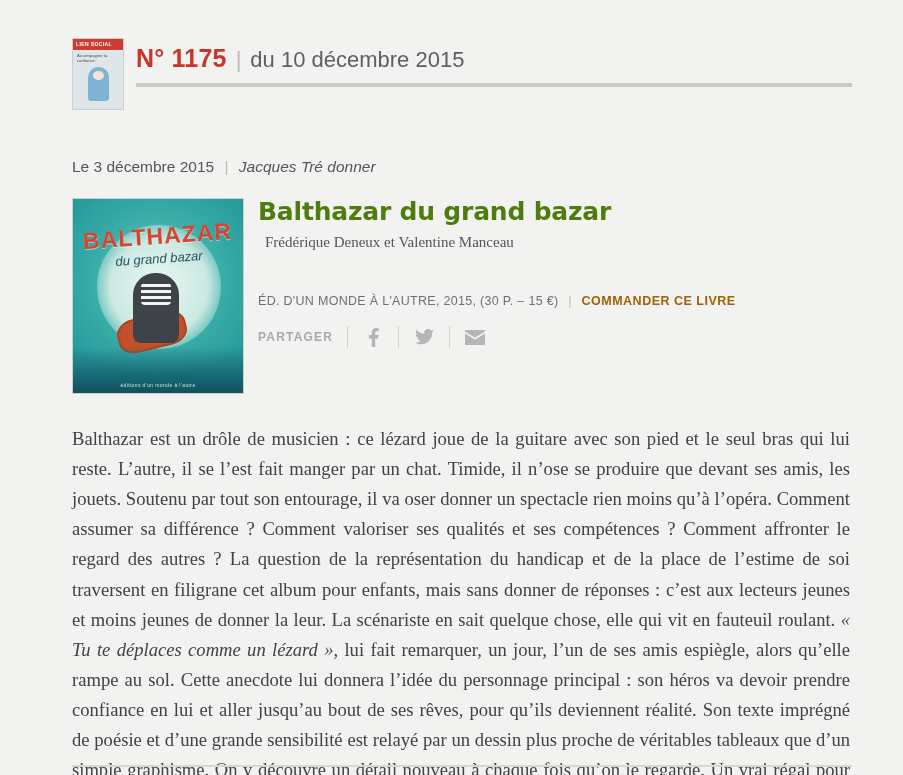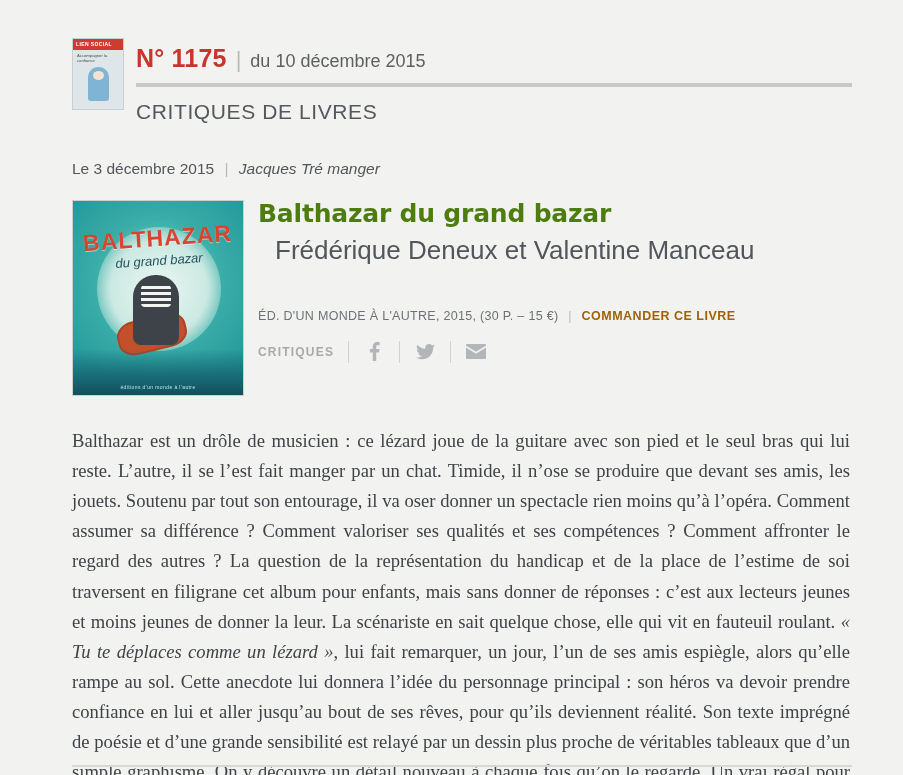--- a/index.html
+++ b/index.html
@@ -100,21 +100,21 @@
     letter-spacing: .2px;
   }
   .issue-sep {
     color: #b9b9b5;
     font-size: 22px;
     margin: 0 9px;
     font-weight: 300;
   }
   .issue-date {
     color: #5d6063;
-    font-size: 18px;
+    font-size: 22px;
     font-weight: 300;
   }
   .rule {
     margin-left: 64px;
     margin-top: 10px;
     height: 4px;
     background: #c9c9c4;
     width: 716px;
   }
   .section-title {
@@ -245,25 +245,25 @@
   .book-title {
     font-family: "DejaVu Sans", sans-serif;
     font-size: 25px;
     font-weight: bold;
     color: #4d7c0f;
     letter-spacing: -.2px;
     margin: 6px 0 0 0;
     line-height: 1.15;
   }
   .book-authors {
-    font-family: Liberation Sans, sans-serif;
-    font-size: 26px;
+    font-family: Liberation Serif, serif;
+    font-size: 15px;
     font-weight: normal;
     color: #52565a;
-    margin: 7px 0 0 17px;
+    margin: 7px 0 0 7px;
     line-height: 1.15;
   }
   .pub-line {
     margin-top: 43px;
     font-size: 12.5px;
     color: #6d7176;
     letter-spacing: .3px;
   }
   .pub-line .divider {
     color: #bdbdb8;
@@ -342,27 +342,26 @@
       </div>
 
       <div class="issue-line">
         <span class="issue-no">N° 1175</span>
         <span class="issue-sep">|</span>
         <span class="issue-date">du 10 décembre 2015</span>
       </div>
 
       <div class="rule"></div>
 
-      <div class="section-title">CRITIQUES DE LIVRES</div>
     </div>
 
     <div class="byline">
       <span>Le 3 décembre 2015</span>
       <span class="sep">|</span>
-      <span class="author">Jacques Tré manger</span>
+      <span class="author">Jacques Tré donner</span>
     </div>
 
     <div class="article">
 
       <div class="book-cover">
         <div class="bc-moon"></div>
         <div class="bc-title">
           <span class="t1">BALTHAZAR</span>
           <span class="t2">du grand bazar</span>
         </div>
@@ -376,21 +375,21 @@
         <h1 class="book-title">Balthazar du grand bazar</h1>
         <h2 class="book-authors">Frédérique Deneux et Valentine Manceau</h2>
 
         <div class="pub-line">
           <span>ÉD. D'UN MONDE À L'AUTRE, 2015, (30 P. – 15 €)</span>
           <span class="divider">|</span>
           <a class="buy-link" href="#">COMMANDER CE LIVRE</a>
         </div>
 
         <div class="share-row">
-          <span class="share-label">CRITIQUES</span>
+          <span class="share-label">PARTAGER</span>
           <span class="vsep"></span>
           <span class="share-icon">
             <svg width="11" height="19" viewBox="0 0 11 19" aria-hidden="true">
                 <path fill="#b3b6b8" d="M7.2 19V10.4h2.9l.4-3.4H7.2V4.9c0-1 .3-1.6 1.7-1.6h1.8V.3C10.4.2 9.3 0 8.1 0 5.5 0 3.8 1.6 3.8 4.5V7H.9v3.4h2.9V19h3.4z"></path>
               </svg>
           </span>
           <span class="vsep"></span>
           <span class="share-icon">
             <svg width="19" height="16" viewBox="0 0 19 16" aria-hidden="true">
                 <path fill="#b3b6b8" d="M19 1.9c-.7.3-1.5.5-2.2.6.8-.5 1.4-1.2 1.7-2.1-.8.4-1.6.8-2.5 1C15.2.5 14.2 0 13.1 0c-2.2 0-3.9 1.7-3.9 3.9 0 .3 0 .6.1.9C6 4.6 3.1 3.1 1.3.7c-.3.6-.5 1.2-.5 2 0 1.3.7 2.5 1.7 3.2-.6 0-1.2-.2-1.7-.5 0 1.9 1.4 3.5 3.1 3.8-.3.1-.7.1-1 .1-.2 0-.5 0-.7-.1.5 1.6 1.9 2.7 3.6 2.7-1.3 1-3 1.6-4.8 1.6H0c1.8 1.1 3.8 1.8 6 1.8 7.2 0 11.1-6 11.1-11.1v-.5c.8-.6 1.4-1.2 1.9-2z"></path>

